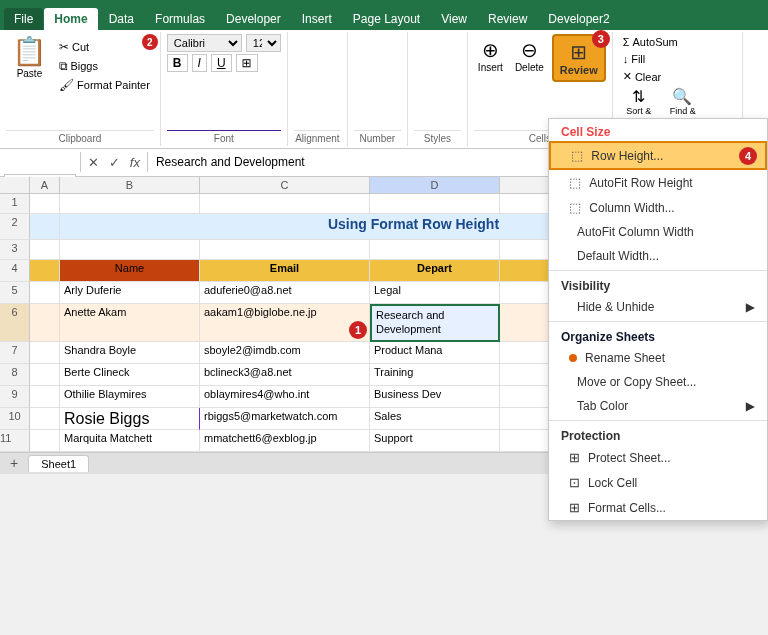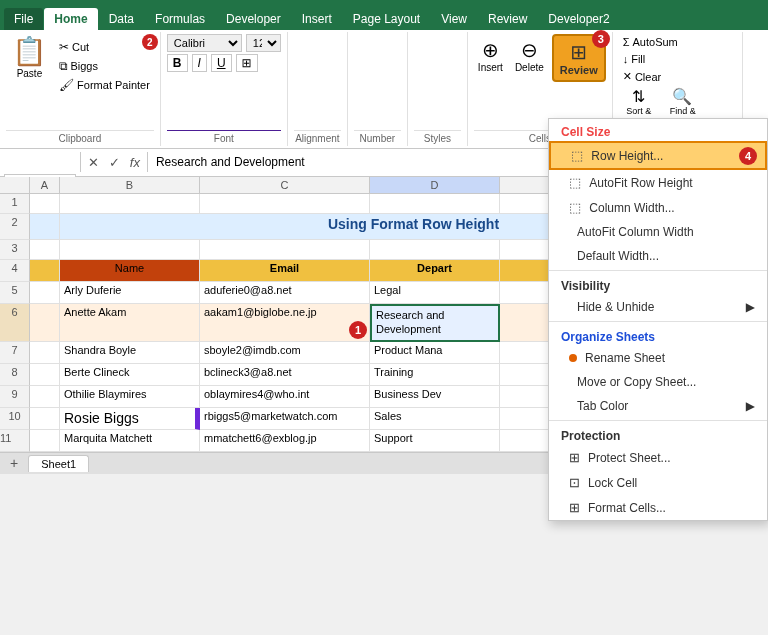--- a/index.html
+++ b/index.html
@@ -172,21 +172,21 @@
       <span>Default Width...</span>
     </div>
     <div style="height:1px; background:#e0e0e0; margin:2px 0;"></div>
     <div style="padding:6px 12px 2px; font-weight:bold; font-size:12px; color:#333;">Visibility</div>
     <div style="display:flex; align-items:center; padding:5px 12px 5px 20px; cursor:pointer; font-size:12px; color:#333;">
       <span style="margin-right:8px; font-size:13px;"> </span>
       <span>Hide &amp; Unhide</span>
       <span style="margin-left:auto;">▶</span>
     </div>
     <div style="height:1px; background:#e0e0e0; margin:2px 0;"></div>
-    <div style="padding:6px 12px 2px; font-weight:bold; font-size:12px; color:#1d4ed8;">Organize Sheets</div>
+    <div style="padding:6px 12px 2px; font-weight:bold; font-size:12px; color:#0f172a;">Organize Sheets</div>
     <div style="display:flex; align-items:center; padding:5px 12px 5px 20px; cursor:pointer; font-size:12px; color:#333;">
       <span style="width:8px; height:8px; border-radius:50%; background:#e06000; margin-right:8px; flex-shrink:0;"></span>
       <span>Rename Sheet</span>
     </div>
     <div style="display:flex; align-items:center; padding:5px 12px 5px 20px; cursor:pointer; font-size:12px; color:#333;">
       <span style="margin-right:8px;"> </span>
       <span>Move or Copy Sheet...</span>
     </div>
     <div style="display:flex; align-items:center; padding:5px 12px 5px 20px; cursor:pointer; font-size:12px; color:#333;">
       <span style="margin-right:8px;"> </span>
@@ -307,21 +307,21 @@
       <div style="width:30px; border-right:1px solid #e0e0e0; border-bottom:1px solid #e0e0e0; font-size:11px; padding:2px 4px;"></div>
       <div style="width:140px; border-right:1px solid #e0e0e0; border-bottom:1px solid #e0e0e0; font-size:11px; padding:2px 4px;">Othilie Blaymires</div>
       <div style="width:170px; border-right:1px solid #e0e0e0; border-bottom:1px solid #e0e0e0; font-size:11px; padding:2px 4px;">oblaymires4@who.int</div>
       <div style="width:130px; border-right:1px solid #e0e0e0; border-bottom:1px solid #e0e0e0; font-size:11px; padding:2px 4px;">Business Dev</div>
       <div style="flex:1; border-right:1px solid #e0e0e0; border-bottom:1px solid #e0e0e0; font-size:11px; padding:2px 4px;"></div>
     </div>
 
     <div style="display:flex; height:22px;">
       <div style="width:30px; min-width:30px; border-right:1px solid #c8c8c8; border-bottom:1px solid #e0e0e0; text-align:center; font-size:11px; color:#555; background:#f2f2f2; padding:2px 0;">10</div>
       <div style="width:30px; border-right:1px solid #e0e0e0; border-bottom:1px solid #e0e0e0; font-size:11px; padding:2px 4px;"></div>
-      <div style="width:140px; border-right:5px solid #6d28d9; border-bottom:1px solid #e0e0e0; font-size:14px; padding:2px 4px;">Rosie Biggs</div>
+      <div style="width:140px; border-right:1px solid #6d28d9; border-bottom:1px solid #e0e0e0; font-size:16px; padding:2px 4px;">Rosie Biggs</div>
       <div style="width:170px; border-right:1px solid #e0e0e0; border-bottom:1px solid #e0e0e0; font-size:11px; padding:2px 4px;">rbiggs5@marketwatch.com</div>
       <div style="width:130px; border-right:1px solid #e0e0e0; border-bottom:1px solid #e0e0e0; font-size:11px; padding:2px 4px;">Sales</div>
       <div style="flex:1; border-right:1px solid #e0e0e0; border-bottom:1px solid #e0e0e0; font-size:11px; padding:2px 4px;"></div>
     </div>
 
     <div style="display:flex; height:22px;">
       <div style="width:30px; min-width:30px; border-right:1px solid #c8c8c8; border-bottom:1px solid #e0e0e0; font-size:11px; color:#555; background:#f2f2f2; padding:2px 0;">11</div>
       <div style="width:30px; border-right:1px solid #e0e0e0; border-bottom:1px solid #e0e0e0; font-size:11px; padding:2px 4px;"></div>
       <div style="width:140px; border-right:1px solid #e0e0e0; border-bottom:1px solid #e0e0e0; font-size:11px; padding:2px 4px;">Marquita Matchett</div>
       <div style="width:170px; border-right:1px solid #e0e0e0; border-bottom:1px solid #e0e0e0; font-size:11px; padding:2px 4px;">mmatchett6@exblog.jp</div>

